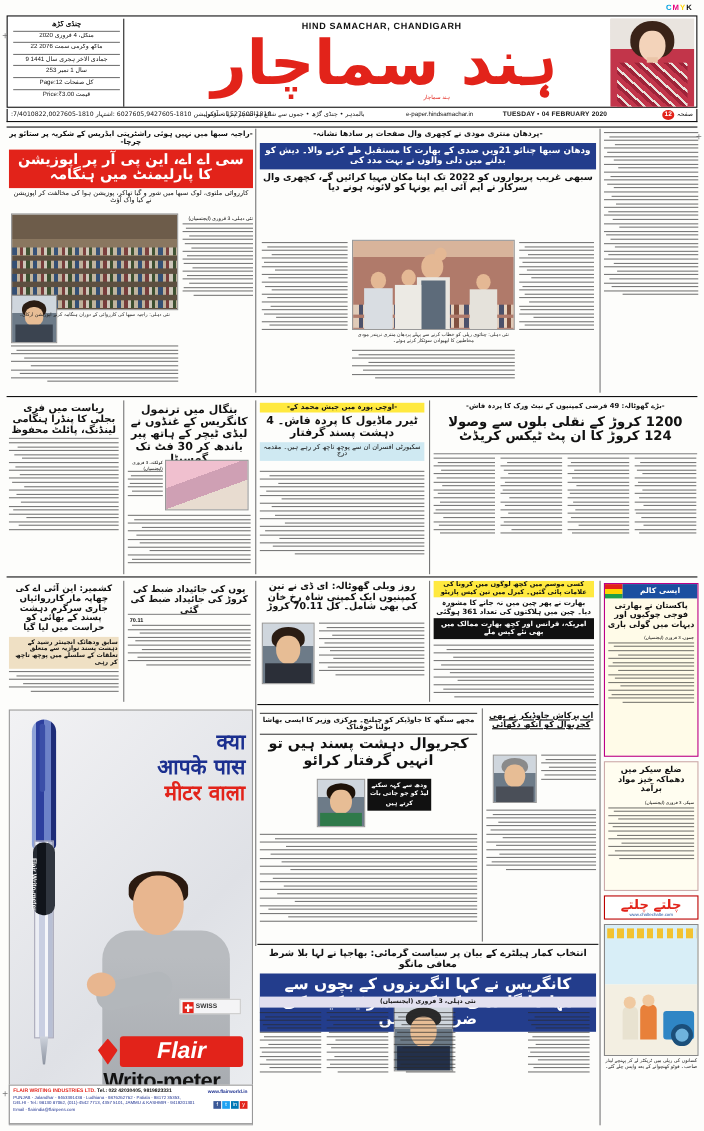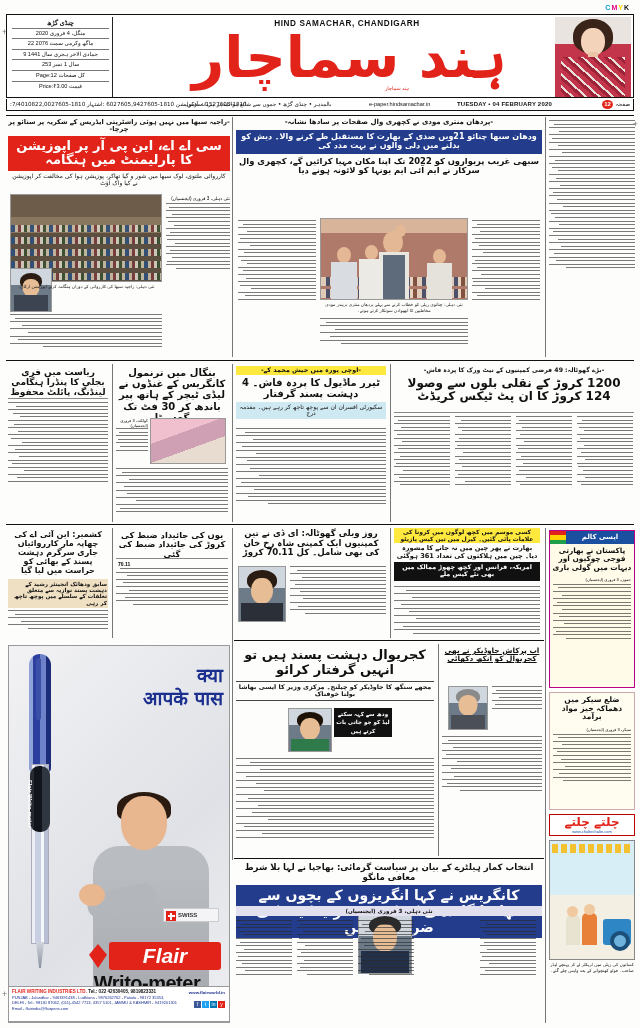--- a/index.html
+++ b/index.html
@@ -702,21 +702,21 @@
       <div class="ln" style="width:100%"></div>
         <div class="ln" style="width:92%"></div>
       <div class="ln" style="width:100%"></div>
         <div class="ln" style="width:84%"></div>
     </div>
   </div>
 
   <div class="blk" style="left:394px;top:528px;width:146px;height:108px;">
     <div class="hl hlbox-yellow" style="font-size:6px;padding:1px;">کسی موسم میں کچھ لوگوں میں کرونا کی علامات پائی گئیں۔ کیرل میں تین کیس پازیٹو</div>
     <div class="hl" style="font-size:6.6px;padding:2px 1px;">بھارت نے پھر چین میں نہ جانے کا مشورہ دیا۔ چین میں ہلاکتوں کی تعداد 361 ہوگئی</div>
-    <div class="hl hlbox-black" style="font-size:6.4px;padding:2px 1px;">امریکہ، فرانس اور کچھ چھوڑ ممالک میں بھی نئے کیس ملے</div>
+    <div class="hl hlbox-black" style="font-size:6.4px;padding:2px 1px;">امریکہ، فرانس اور کچھ بھارت ممالک میں بھی نئے کیس ملے</div>
     <div class="body-ur" style="position:absolute;left:0;top:58px;width:146px;">
       <div class="ln" style="width:100%"></div>
         <div class="ln" style="width:92%"></div>
       <div class="ln" style="width:100%"></div>
         <div class="ln" style="width:88%"></div>
       <div class="ln" style="width:100%"></div>
         <div class="ln" style="width:95%"></div>
       <div class="ln" style="width:100%"></div>
         <div class="ln" style="width:90%"></div>
       <div class="ln" style="width:100%"></div>
@@ -762,20 +762,21 @@
       <div class="clip"></div>
       <div class="barrel"></div>
       <div class="grip">
         <span>Flair Writo-meter</span>
       </div>
       <div class="tip"></div>
     </div>
     <div class="hindi">
       <div class="l1">क्या</div>
       <div class="l2">आपके पास</div>
+      <div class="l3">मीटर वाला</div>
     </div>
     <div class="model">
       <div class="torso"></div>
       <div class="hair"></div>
       <div class="head"></div>
       <div class="arm"></div>
       <div class="hand"></div>
     </div>
     <div class="swiss">
       <span class="cross"></span>
@@ -801,22 +802,22 @@
       <i style="background:#1da1f2;">t</i>
       <i style="background:#0077b5;">in</i>
       <i style="background:#e2231a;">y</i>
     </div>
   </div>
 
   <div class="hr-rule" style="left:234px;top:640px;width:310px;"></div>
   <div class="col-sep" style="left:438px;top:644px;height:212px;"></div>
 
   <div class="blk" style="left:236px;top:646px;width:198px;height:208px;">
+    <div class="hl" style="font-size:6.4px;padding:2px 1px;border-top:1px solid #444;border-bottom:1px solid #444;margin-top:2px;">مجھے سنگھ کا جاوڈیکر کو چیلنج۔ مرکزی وزیر کا ایسی بھاشا بولنا خوفناک</div>
     <div class="hl" style="font-size:13px;padding:2px 1px;">کجریوال دہشت پسند ہیں تو انہیں گرفتار کرائو</div>
-    <div class="hl" style="font-size:6.4px;padding:2px 1px;border-top:1px solid #444;border-bottom:1px solid #444;margin-top:2px;">مجھے سنگھ کا جاوڈیکر کو چیلنج۔ مرکزی وزیر کا ایسی بھاشا بولنا خوفناک</div>
     <div class="photo portrait" style="left:52px;top:62px;width:44px;height:44px;">
       <div class="h" style="top:3px;width:26px;height:16px;background:#1d1208;"></div>
       <div class="f" style="top:9px;width:20px;height:22px;"></div>
       <div class="b" style="top:30px;width:38px;height:14px;background:#2f7a4a;"></div>
     </div>
     <div class="hl hlbox-black" style="position:absolute;left:98px;top:62px;width:58px;font-size:5.6px;padding:2px;line-height:1.5;">ودھ سے کہہ سکتے لیڈ کو جو جاتی بات کرتے ہیں</div>
     <div class="body-ur" style="position:absolute;left:0;top:112px;width:198px;">
       <div class="ln" style="width:100%"></div>
         <div class="ln" style="width:93%"></div>
       <div class="ln" style="width:100%"></div>

